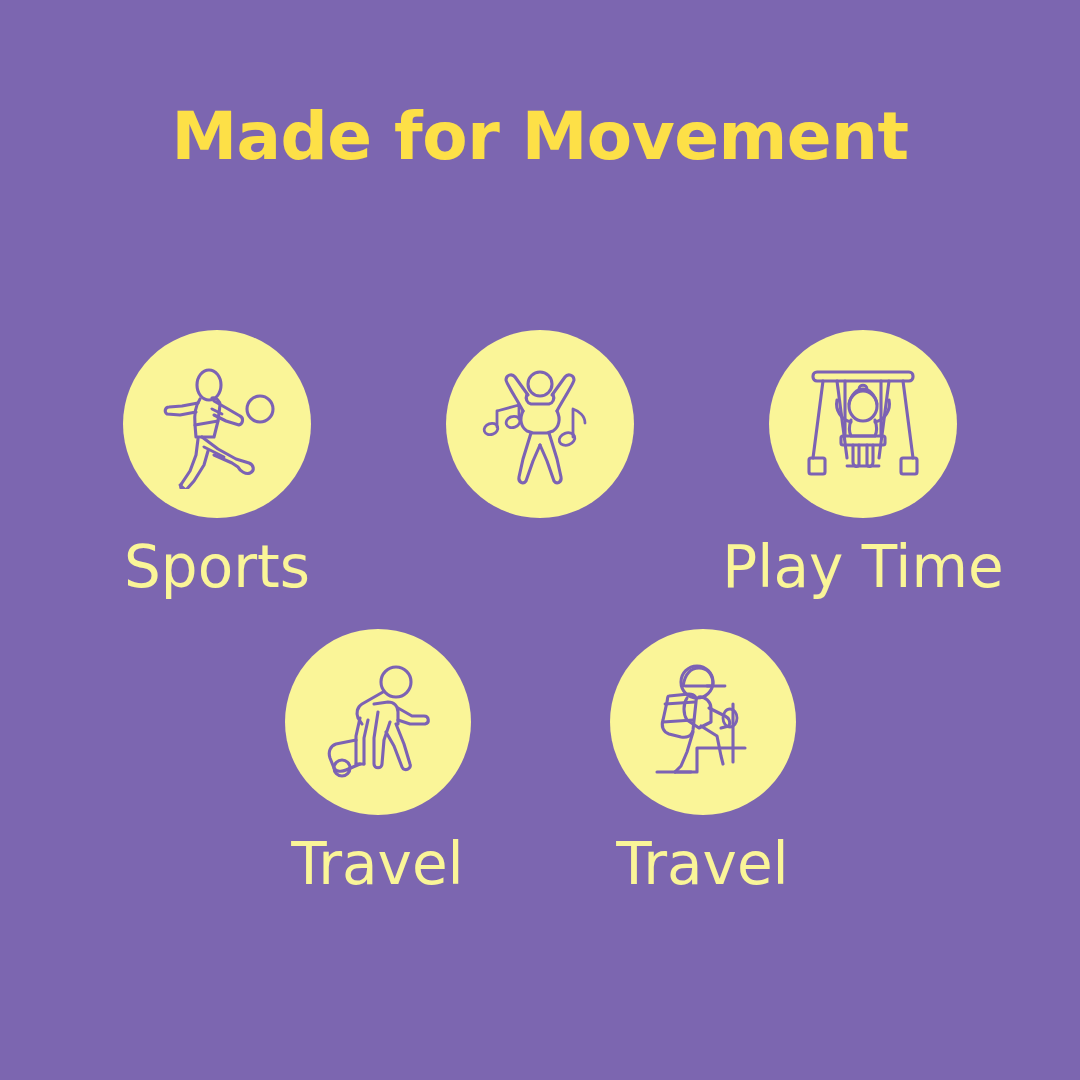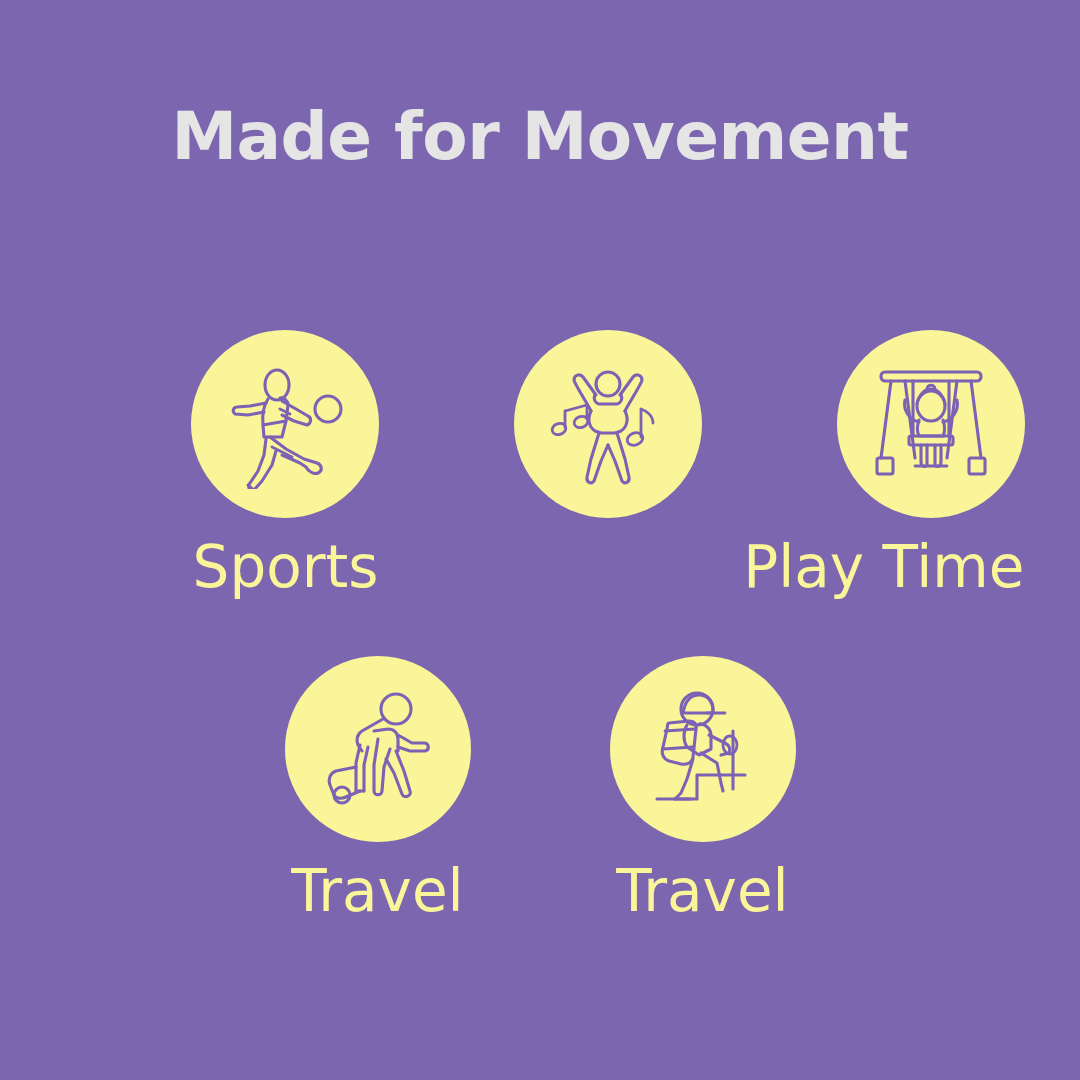--- a/index.html
+++ b/index.html
@@ -18,38 +18,38 @@
   #title {
     position: absolute;
     left: 0;
     top: 104px;
     width: 1080px;
     text-align: center;
     font-family: "DejaVu Sans", sans-serif;
     font-weight: bold;
     font-size: 66px;
     letter-spacing: -0.5px;
-    color: #e5e5e5;
+    color: #fde047;
     line-height: 1;
   }
   .row {
     position: absolute;
     left: 0;
     width: 1080px;
     display: flex;
     justify-content: center;
   }
   #row-1 { top: 330px; }
-  #row-2 { top: 656px; }
+  #row-2 { top: 629px; }
   .cat {
     display: flex;
     flex-direction: column;
     align-items: center;
   }
-  #row-1 .cat { width: 323px; align-items: flex-end; }
+  #row-1 .cat { width: 323px; }
   #row-2 .cat { width: 325px; }
   .circle {
     border-radius: 50%;
     background: #faf598;
     display: flex;
     align-items: center;
     justify-content: center;
   }
   #row-1 .circle { width: 188px; height: 188px; }
   #row-2 .circle { width: 186px; height: 186px; }

